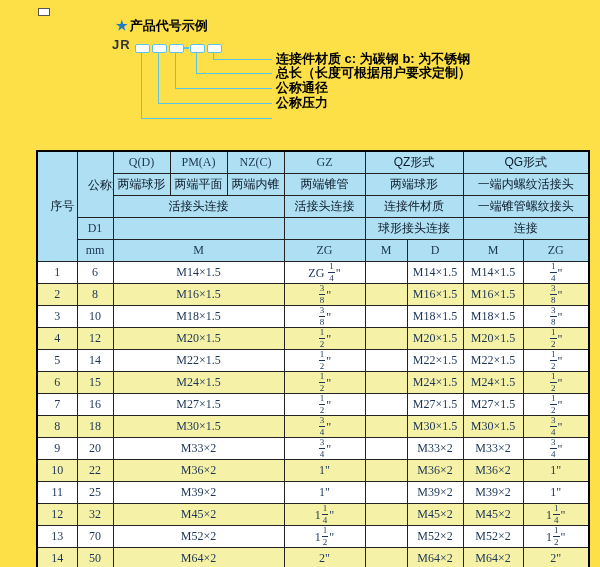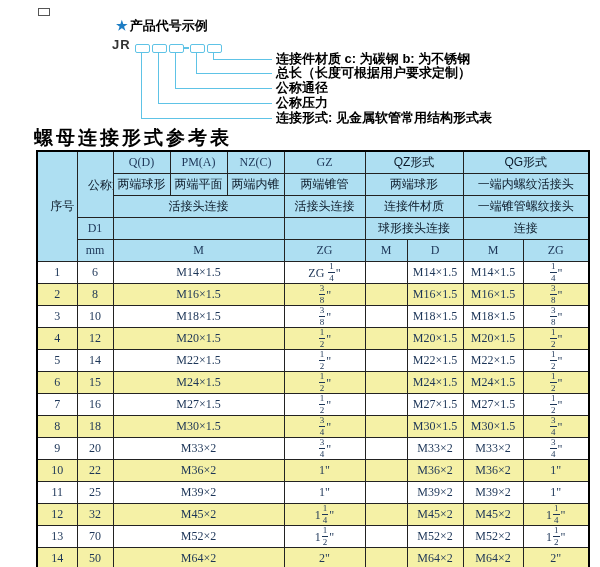--- a/index.html
+++ b/index.html
@@ -1,16 +1,16 @@
 <!DOCTYPE html>
 <html style="--header-bg: #aedff2; --row-alt-bg: #f5f1a6; --line-blue: #5ec3e6; --star-blue: #1d7dc4;"><head>
 <meta charset="utf-8">
 <style>
   html,body{margin:0;padding:0;background:#e8e8e8;}
-  #page{position:relative;width:600px;height:567px;background:#ffffff;overflow:hidden;
+  #page{position:relative;width:600px;height:567px;background:#fde047;overflow:hidden;
         font-family:"Liberation Sans",sans-serif;}
 
   
   .artifact{position:absolute;left:38px;top:8px;width:10px;height:6px;border:1px solid #555;background:#fff;}
   .star-line{position:absolute;left:116px;top:17px;font-size:13px;font-weight:bold;color:#000;white-space:nowrap;}
   .star{color:var(--star-blue);margin-right:2px;}
   .jr{position:absolute;left:112px;top:37px;font-size:13px;font-weight:bold;color:#333;letter-spacing:1px;}
   .codebox{position:absolute;top:44px;width:13px;height:7px;border:1px solid var(--line-blue);border-radius:2px;background:#fff;}
   .codedash{position:absolute;top:47px;width:6px;height:2px;background:var(--line-blue);}
   .vline{position:absolute;width:1px;background:var(--line-blue);}
@@ -66,23 +66,21 @@
   <div class="hline" style="left:175px;top:88px;width:97px"></div>
   <div class="vline" style="left:158px;top:52px;height:51px"></div>
   <div class="hline" style="left:158px;top:103px;width:114px"></div>
   <div class="vline" style="left:141px;top:52px;height:66px"></div>
   <div class="hline" style="left:141px;top:118px;width:131px"></div>
 
   <div class="dlabel" style="top:66px">总长（长度可根据用户要求定制）</div>
   <div class="dlabel" style="top:52px">连接件材质  c: 为碳钢  b: 为不锈钢</div>
   <div class="dlabel" style="top:81px">公称通径</div>
   <div class="dlabel" style="top:96px">公称压力</div>
-  <div class="dlabel" style="top:111px">连接形式: 见金属软管常用结构形式表</div>
-
-  <div class="tbl-title">螺母连接形式参考表</div>
+
 
   <table class="ref">
     <colgroup>
       <col style="width:40px">
         <col style="width:36px">
         <col style="width:57px">
         <col style="width:57px">
       <col style="width:57px">
         <col style="width:81px">
         <col style="width:42px">

